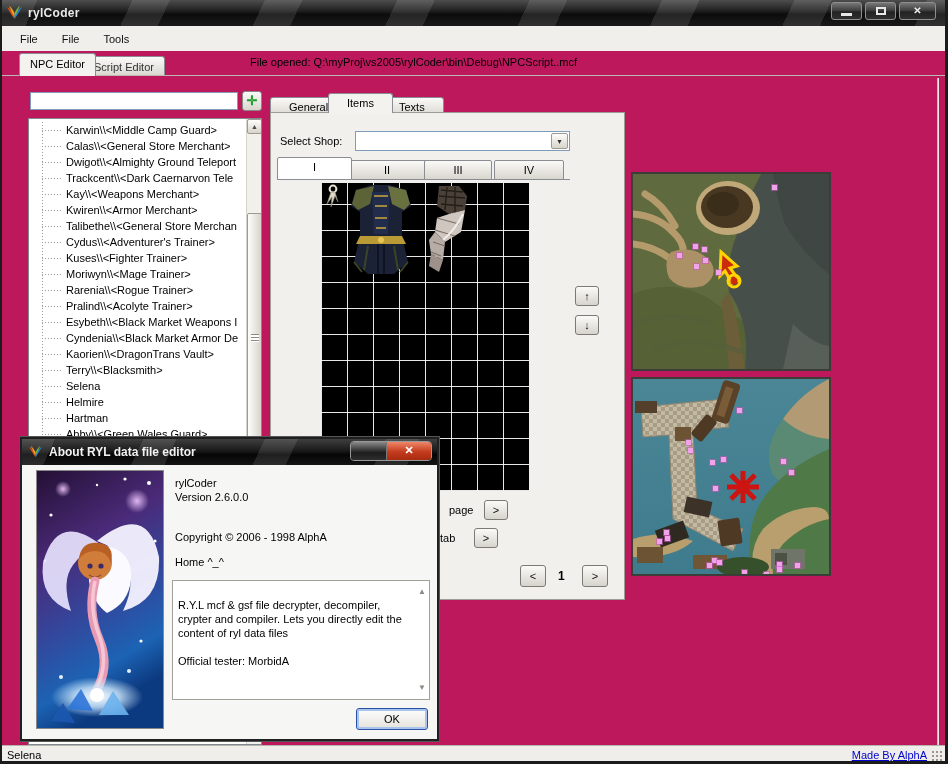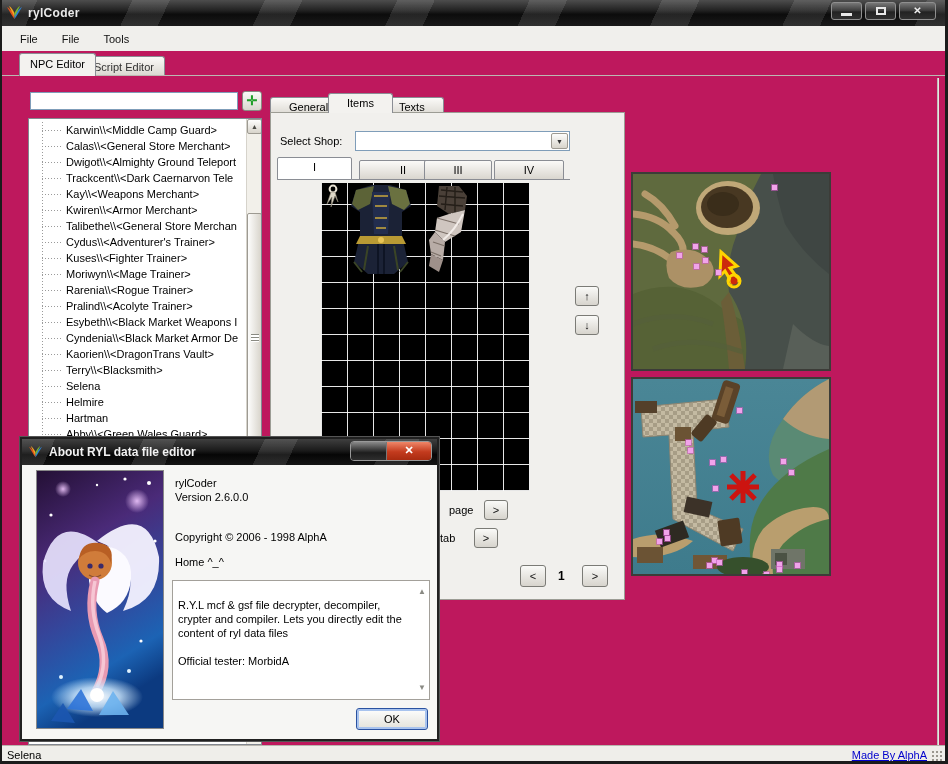--- a/index.html
+++ b/index.html
@@ -126,20 +126,21 @@
   <div class="menubar">
     <span>File</span>
     <span>File</span>
     <span>Tools</span>
   </div>
 
   <div class="maintabs">
     <div class="mtab active">NPC Editor</div>
     <div class="mtab inactive">Script Editor</div>
   </div>
+  <div class="file-opened">File opened: Q:\myProj\vs2005\rylCoder\bin\Debug\NPCScript..mcf</div>
   <div class="pane-top-line"></div>
 
   <input class="search-box" value="" style="">
   <div class="search-btn"><span>✛</span></div>
 
   <div class="tree">
     <ul class="tree-inner">
       <li>Karwin\\&lt;Middle Camp Guard&gt;</li>
       <li>Calas\\&lt;General Store Merchant&gt;</li>
       <li>Dwigot\\&lt;Almighty Ground Teleport</li>
@@ -176,21 +177,21 @@
   </div>
 
   <div class="groupbox">
     <span class="selshop-label">Select Shop:</span>
     <div class="combo">
       <span></span>
       <div class="combo-btn"><span>▼</span></div>
     </div>
 
     <div class="ptab active" style="left:6px; width:75px;">I</div>
-    <div class="ptab" style="left:88px; width:88px;">II</div>
+    <div class="ptab" style="left:72px; width:88px;">II</div>
     <div class="ptab" style="left:153px; width:68px;">III</div>
     <div class="ptab" style="left:223px; width:70px;">IV</div>
     <div class="ptab-underline"></div>
 
     <div class="itemgrid">
       <svg class="grid-item" style="left:1px; top:1px;" width="25" height="25" viewBox="0 0 25 25">
         <circle cx="11" cy="5" r="3.4" fill="none" stroke="#e8e2d4" stroke-width="2"></circle>
         <path d="M9,8 L5,20 L10,13 L9,23 L13,12 L16,18 L13,8 Z" fill="#ded8c8" stroke="#8d8776" stroke-width="0.6"></path>
       </svg>
       <svg class="grid-item" style="left:27px; top:1px;" width="66" height="95" viewBox="0 0 66 95">

